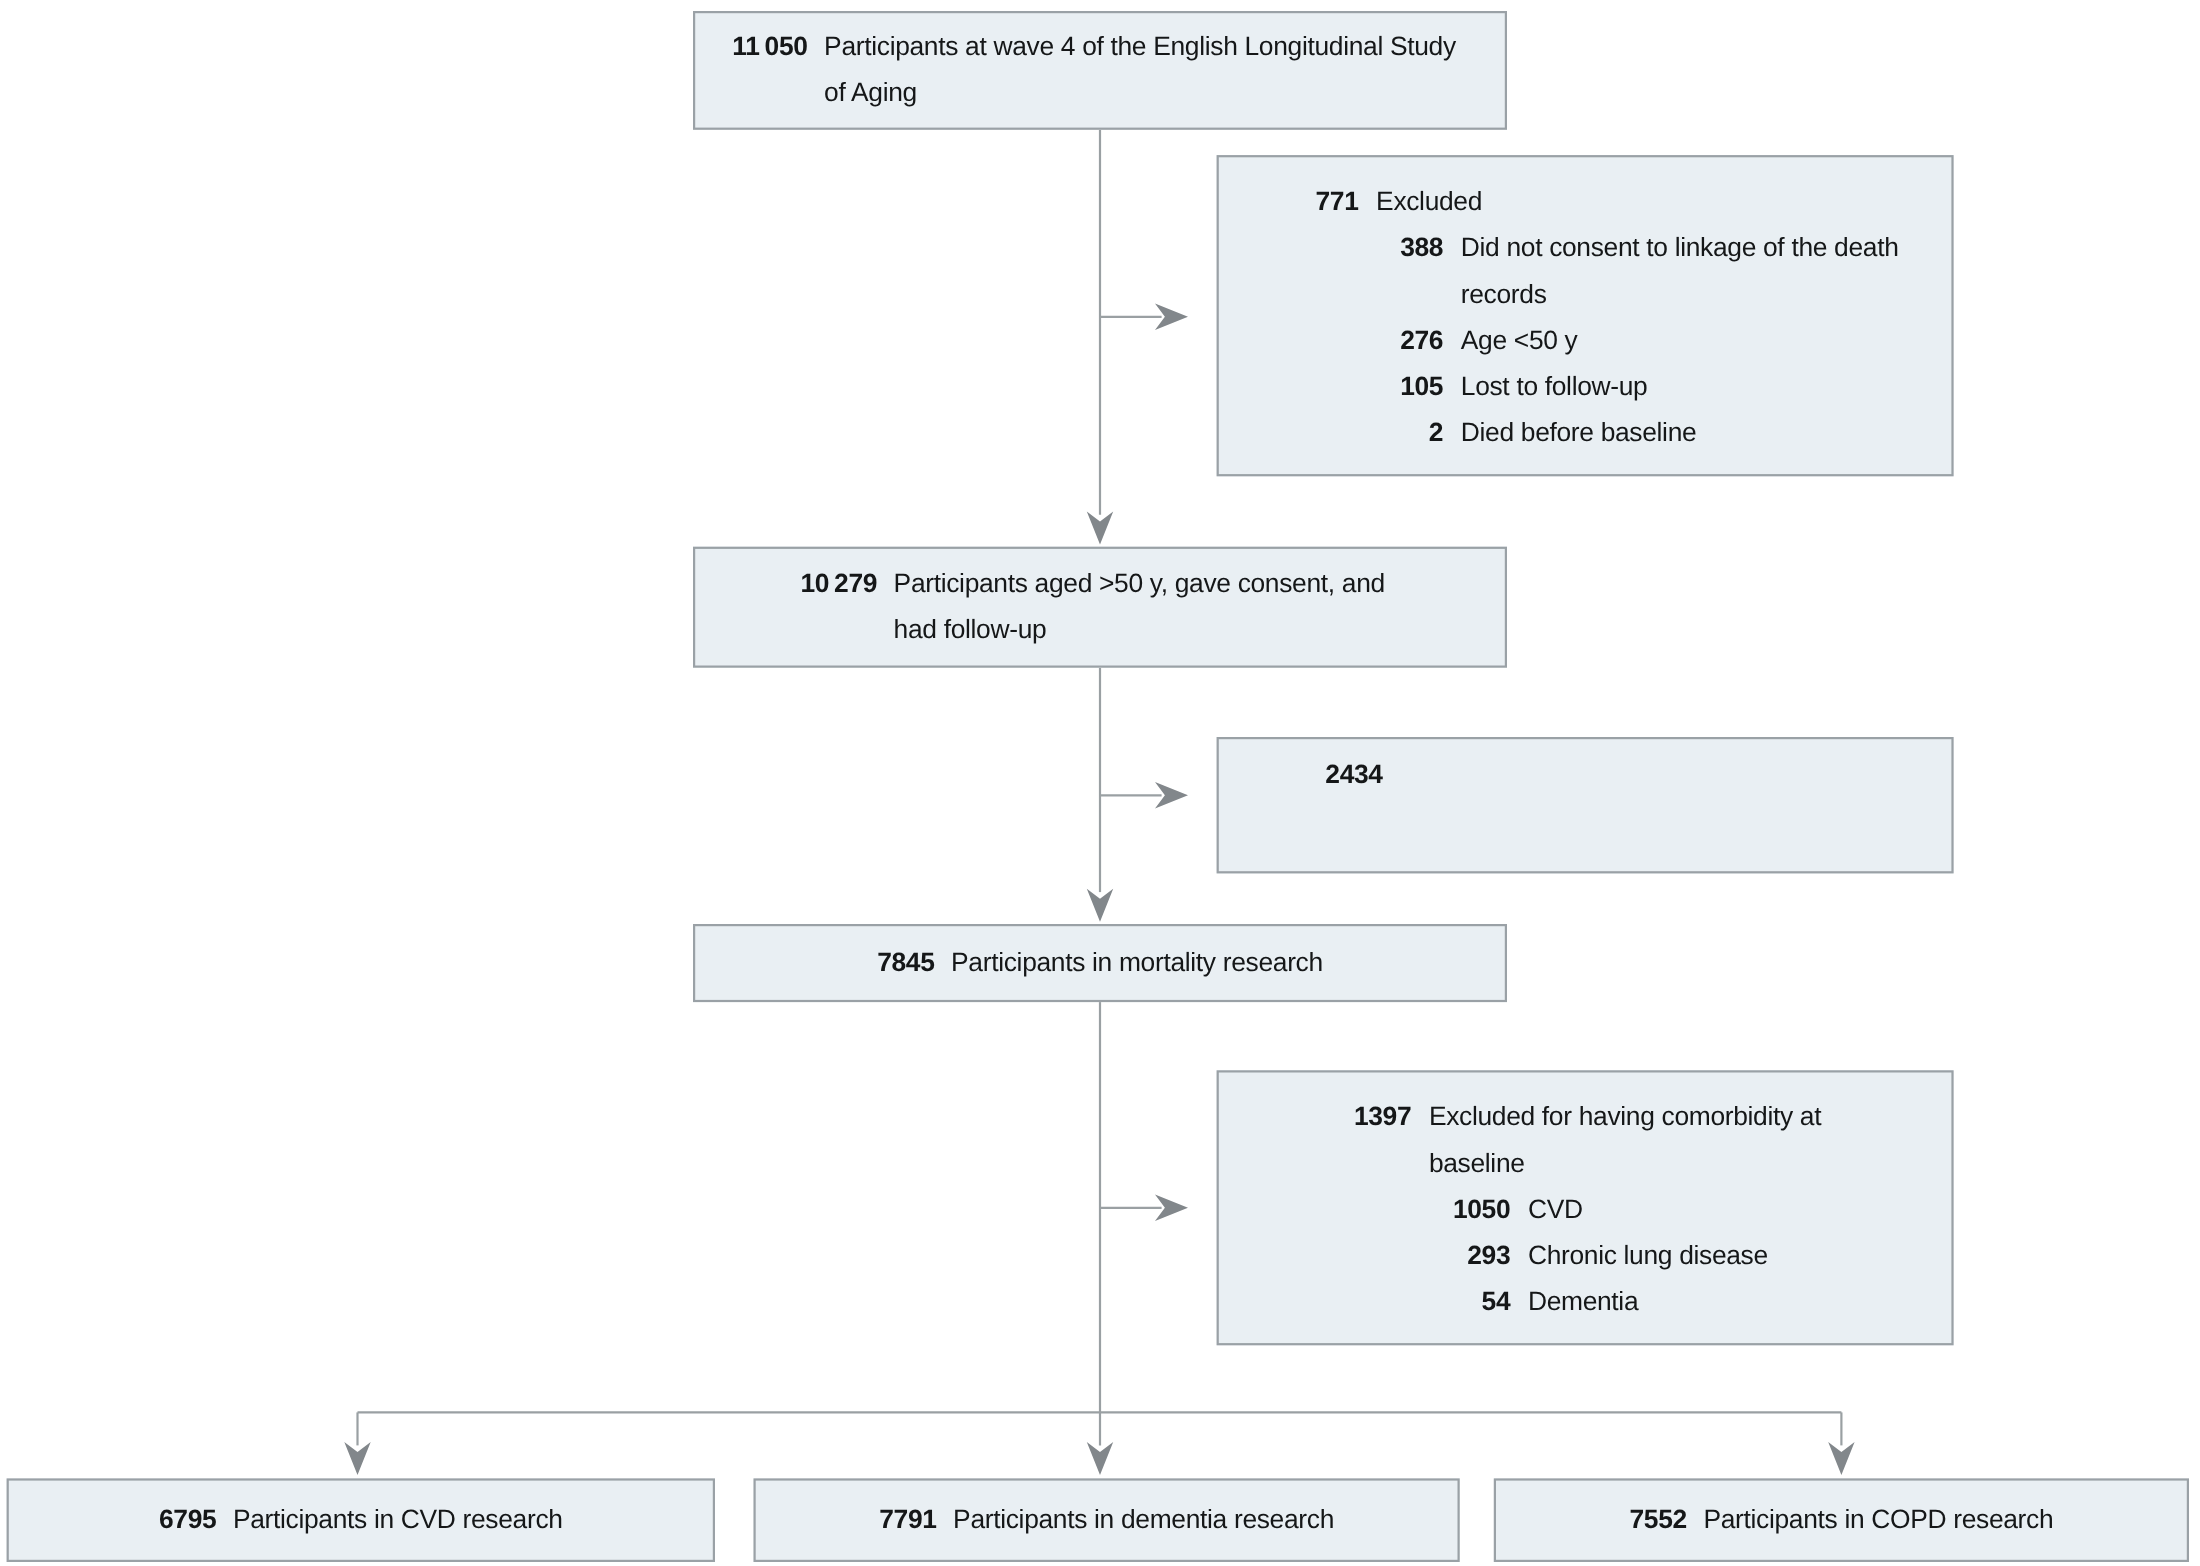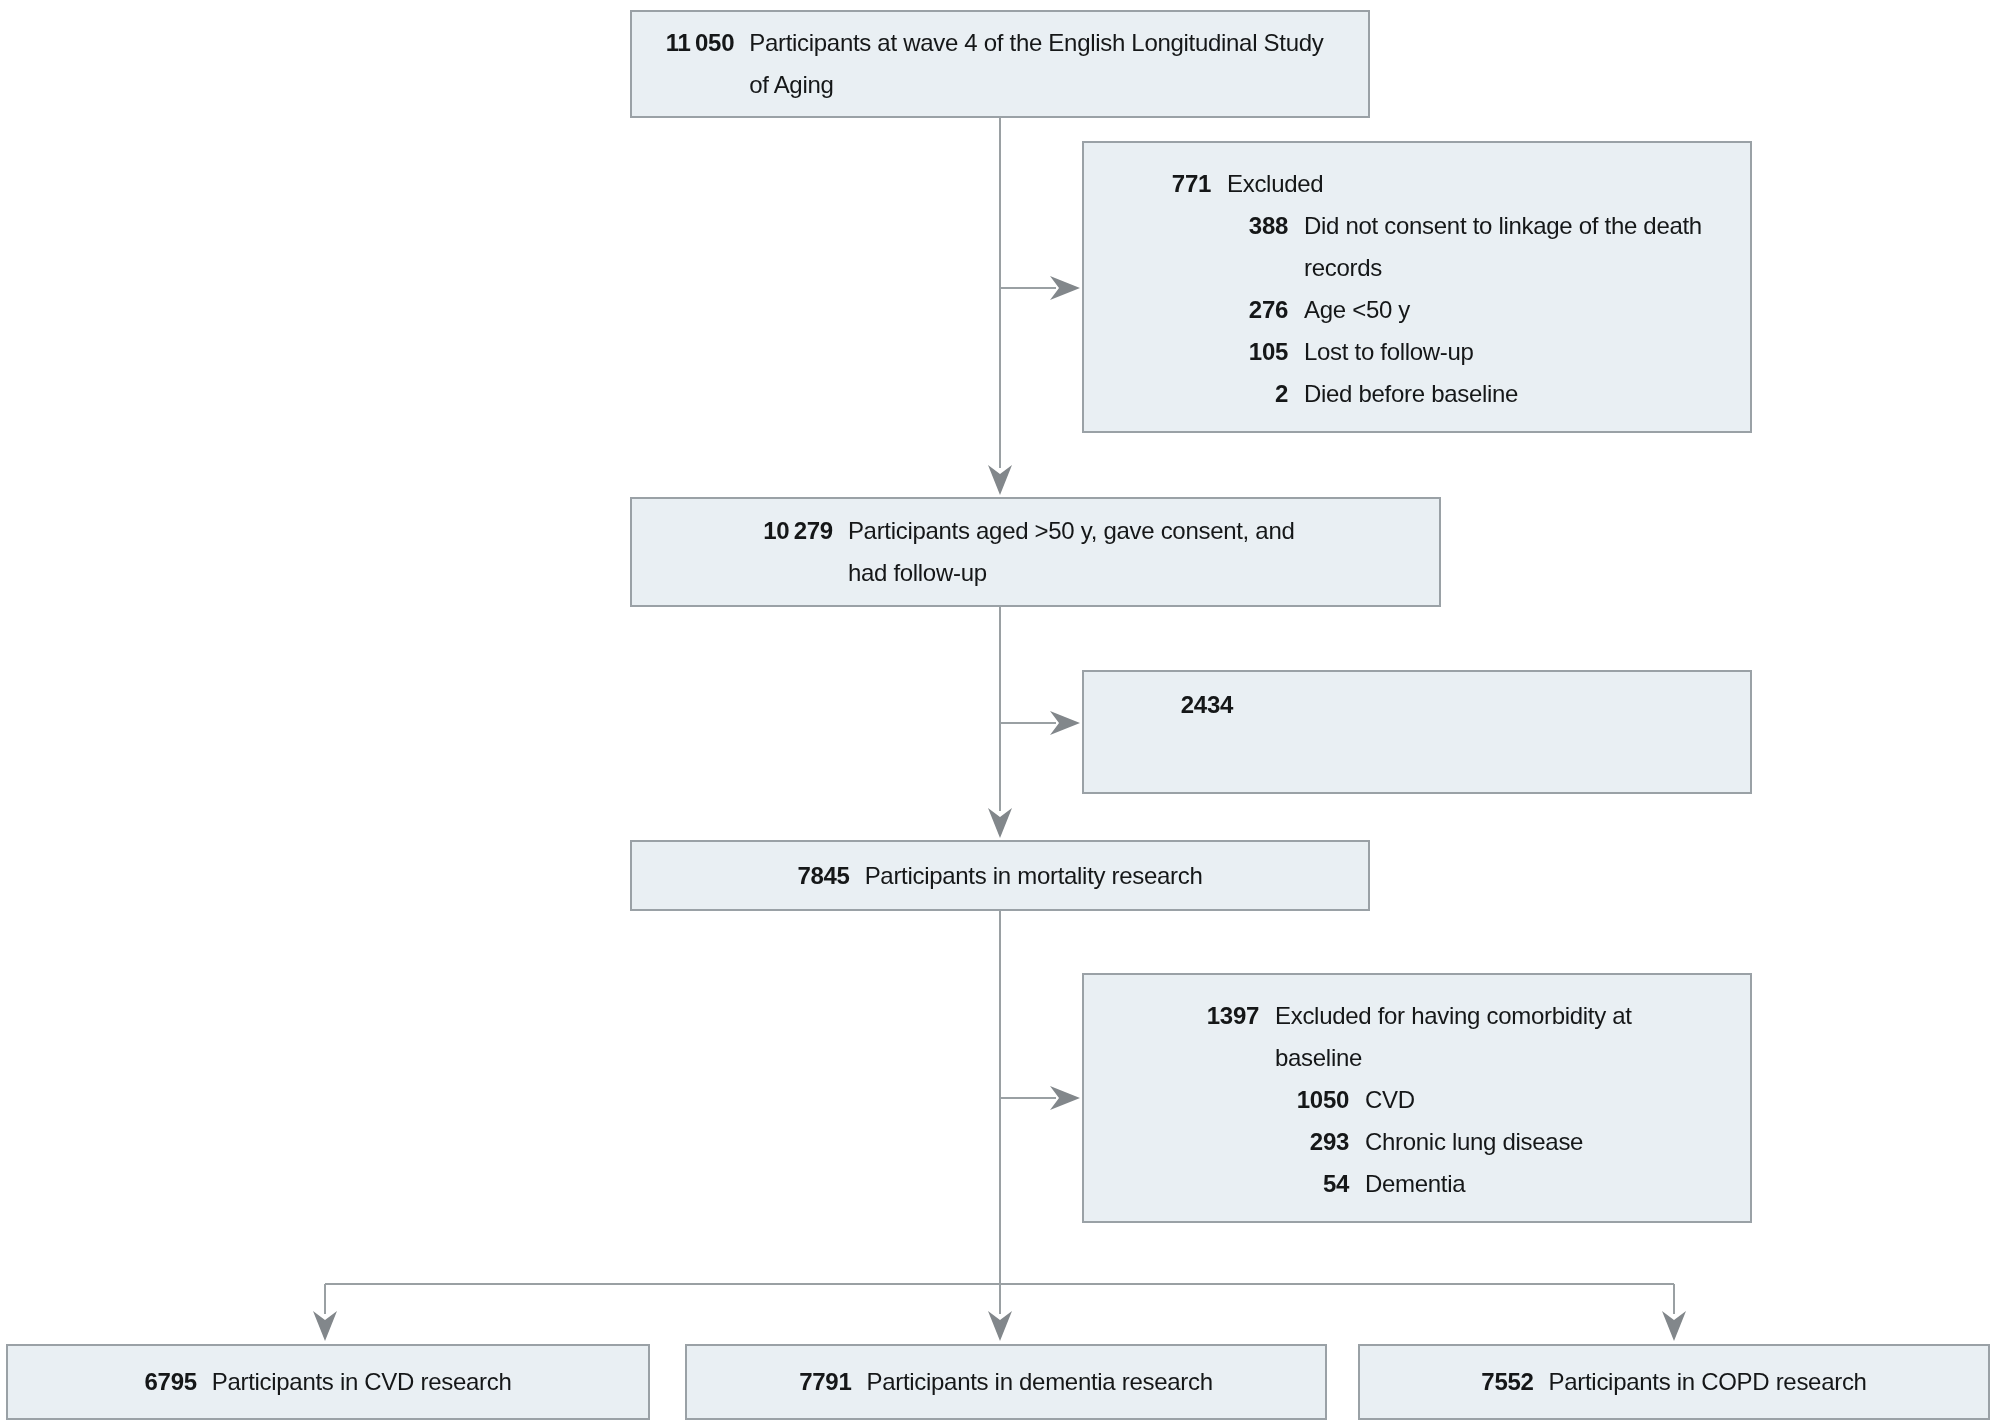--- a/index.html
+++ b/index.html
@@ -22,28 +22,28 @@
   .box{
     position:absolute;box-sizing:border-box;
     background:var(--box_fill);border:2px solid var(--box_border);
   }
   .num{font-weight:bold;white-space:nowrap;}
   
   .main{display:flex;align-items:center;justify-content:center;}
   .content{display:flex;align-items:baseline;}
   .content .num{margin-right:15px;}
   
-  .excl{padding:20px 16px 0 28px;}
+  .excl{padding:20px 16px 0 28px;margin-left:24px;}
   .row{display:flex;align-items:baseline;}
   .row .num{text-align:right;flex:none;}
   .row .txt{margin-left:16px;}
   
   #box-wave4      {left:630px;  top:10px;   width:740px; height:108px;}
   #box-excl-wave4 {left:1082px; top:141px;  width:670px; height:292px;}
-  #box-eligible   {left:630px;  top:497px;  width:811px; height:110px;}
+  #box-eligible   {left:630px;  top:497px;  width:740px; height:110px;}
   #box-excl-missing{left:1082px;top:670px;  width:670px; height:124px; padding-top:12px;}
   #box-mortality  {left:630px;  top:840px;  width:740px; height:71px;}
   #box-excl-comorb{left:1082px; top:973px;  width:670px; height:250px;}
   #box-cvd        {left:6px;    top:1344px; width:644px; height:76px;}
   #box-dementia   {left:685px;  top:1344px; width:642px; height:76px;}
   #box-copd       {left:1358px; top:1344px; width:632px; height:76px;}
   
   #box-wave4 .txt   {max-width:585px;}
   #box-eligible .txt{max-width:460px;}
   #box-excl-missing .txt{max-width:480px;}

